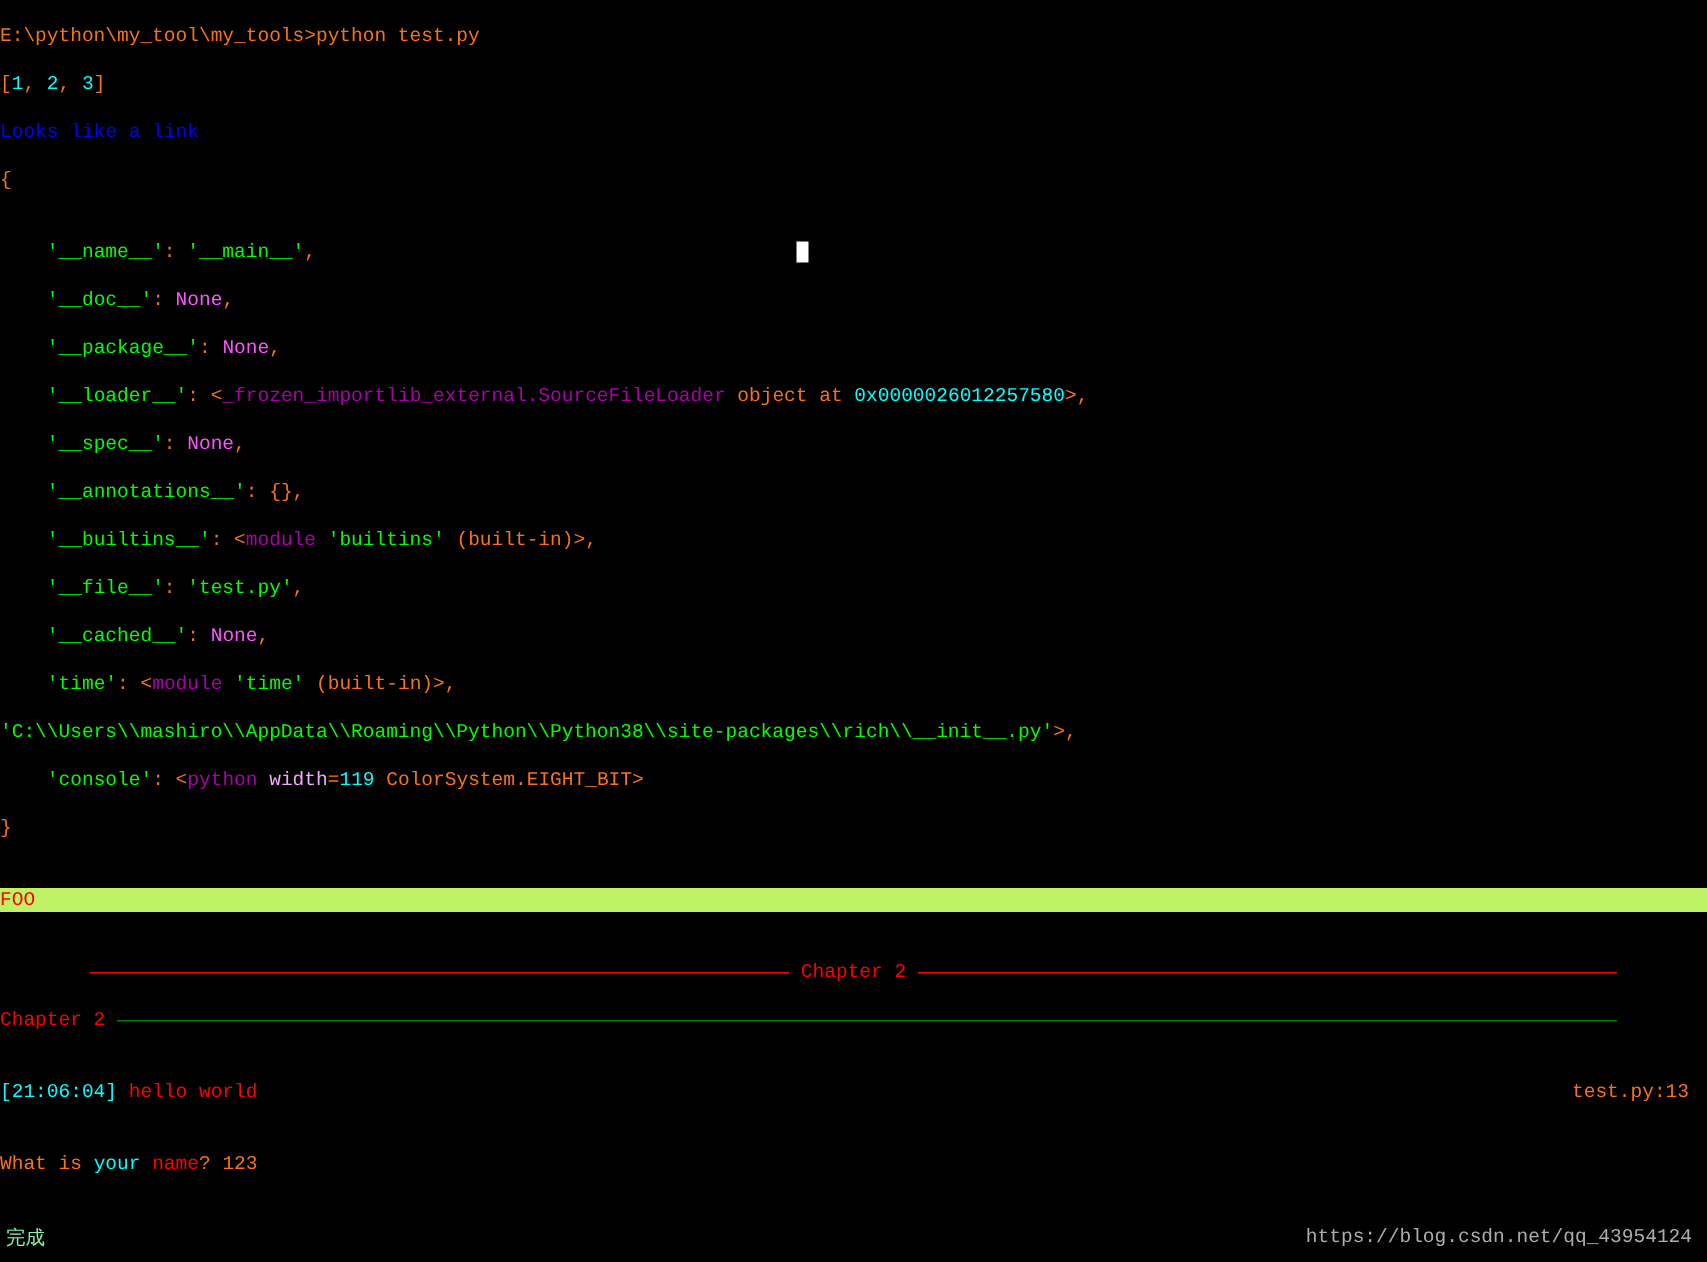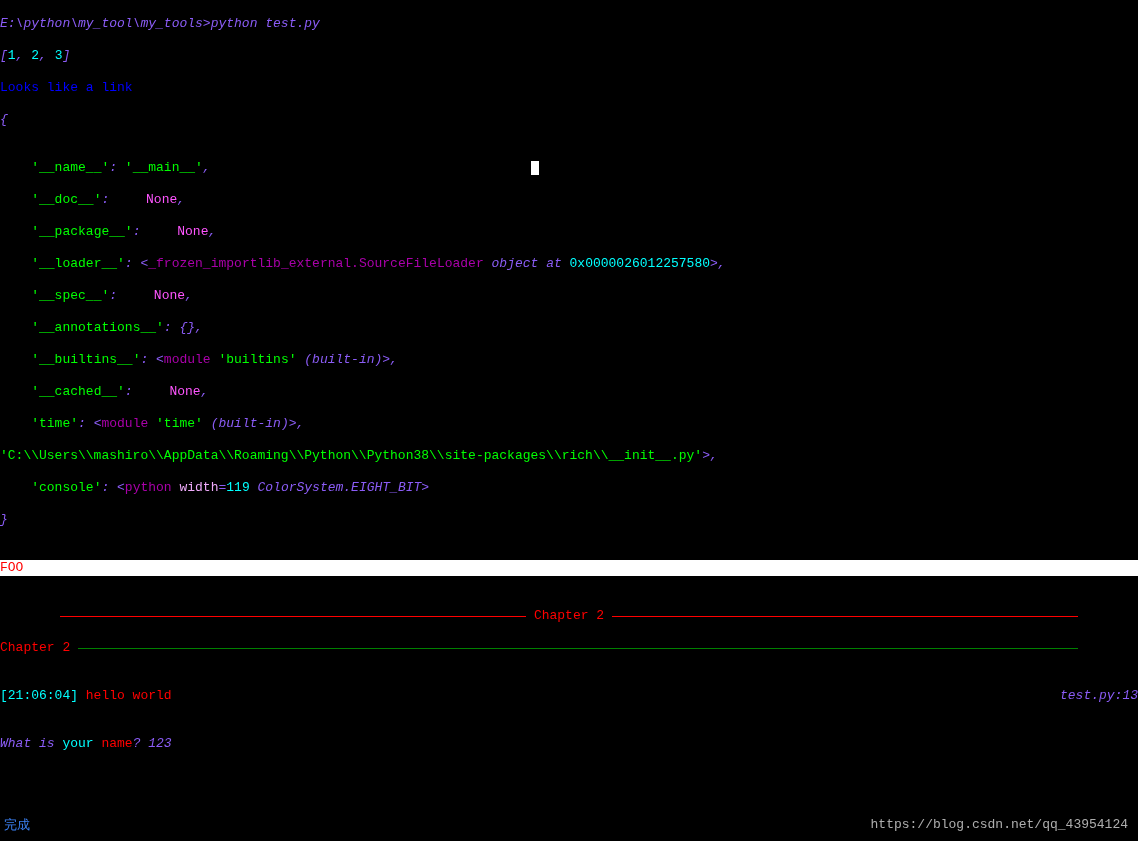--- a/index.html
+++ b/index.html
@@ -8,30 +8,30 @@
     color: #fff;
     font-family: "Consolas", "Courier New", monospace;
     font-size: 13px;
     line-height: 16px;
     width: 1138px;
     height: 841px;
     overflow: hidden;
     position: relative;
   }
   .term { padding: 0; white-space: pre; }
-  .white  { color: #8b5cf6; font-style: italic; }
+  .white  { color: #f97316; }
   .cyan   { color: #00ffff; }
   .green  { color: #00ff00; }
   .red    { color: #ff0000; }
   .blue   { color: #0000ff; }
   .yellow { color: #f0abfc; }
-  .magenta{ color: #ff55ff; margin-left: 29px; }
+  .magenta{ color: #ff55ff; }
   .purple { color: #aa00aa; }
   .foo-line {
-    background: #ffffff;
+    background: #bef264;
     color: #ff0000;
     width: 100%;
     display: block;
   }
   .rule-center {
     display: flex;
     align-items: center;
   }
   .rule-center .line {
     flex: 1;
@@ -40,55 +40,56 @@
   }
   .rule-left {
     display: flex;
     align-items: center;
   }
   .rule-left .line {
     flex: 1;
     border-top: 1px solid #008000;
     height: 0;
   }
-  .logrow { display: flex; justify-content: space-between; }
+  .logrow { display: flex; justify-content: space-between; padding-right: 12px; }
   .watermark {
     position: absolute;
     right: 10px;
     bottom: 8px;
     color: #ccc;
     font-size: 13px;
     opacity: .85;
     text-align: center;
   }
   .cursor {
     display: inline-block;
     width: 8px;
     height: 14px;
     background: #fff;
     vertical-align: text-bottom;
   }
-  .completed { position: absolute; left: 4px; bottom: 8px; color: #3b82f6; font-family: sans-serif; }
+  .completed { position: absolute; left: 4px; bottom: 8px; color: #86efac; font-family: sans-serif; }
 </style>
 </head>
 <body>
 
 <div class="term">
 <div><span class="white">E:\python\my_tool\my_tools&gt;python test.py</span></div>
 <div><span class="white">[</span><span class="cyan">1</span><span class="white">, </span><span class="cyan">2</span><span class="white">, </span><span class="cyan">3</span><span class="white">]</span></div>
 <div class="blue">Looks like a link</div>
 <div class="white">{</div>
 
 <div><span>    </span><span class="green">'__name__'</span><span class="white">: </span><span class="green">'__main__'</span><span class="white">,                                         </span><span class="cursor"></span></div>
 <div><span>    </span><span class="green">'__doc__'</span><span class="white">: </span><span class="magenta">None</span><span class="white">,</span></div>
 <div><span>    </span><span class="green">'__package__'</span><span class="white">: </span><span class="magenta">None</span><span class="white">,</span></div>
 <div><span>    </span><span class="green">'__loader__'</span><span class="white">: </span><span class="white">&lt;</span><span class="purple">_frozen_importlib_external.SourceFileLoader</span><span class="white"> object at </span><span class="cyan">0x0000026012257580</span><span class="white">&gt;</span><span class="white">,</span></div>
 <div><span>    </span><span class="green">'__spec__'</span><span class="white">: </span><span class="magenta">None</span><span class="white">,</span></div>
 <div><span>    </span><span class="green">'__annotations__'</span><span class="white">: </span><span class="white">{</span><span class="white">}</span><span class="white">,</span></div>
 <div><span>    </span><span class="green">'__builtins__'</span><span class="white">: </span><span class="white">&lt;</span><span class="purple">module </span><span class="green">'builtins'</span><span class="white"> (built-in)&gt;</span><span class="white">,</span></div>
+<div><span>    </span><span class="green">'__file__'</span><span class="white">: </span><span class="green">'test.py'</span><span class="white">,</span></div>
 <div><span>    </span><span class="green">'__cached__'</span><span class="white">: </span><span class="magenta">None</span><span class="white">,</span></div>
 <div><span>    </span><span class="green">'time'</span><span class="white">: </span><span class="white">&lt;</span><span class="purple">module </span><span class="green">'time'</span><span class="white"> (built-in)&gt;</span><span class="white">,</span></div>
 <div><span class="green">'C:\\Users\\mashiro\\AppData\\Roaming\\Python\\Python38\\site-packages\\rich\\__init__.py'</span><span class="white">&gt;,</span></div>
 <div><span>    </span><span class="green">'console'</span><span class="white">: </span><span class="white">&lt;</span><span class="purple">python </span><span class="yellow">width</span><span class="white">=</span><span class="cyan">119</span><span class="white"> ColorSystem.EIGHT_BIT&gt;</span></div>
 <div class="white">}</div>
 
 <div class="foo-line">FOO</div>
 
 <div class="rule-center" style="padding:0 60px;">
   <div class="line"></div><span class="red"> Chapter 2 </span><div class="line"></div>

